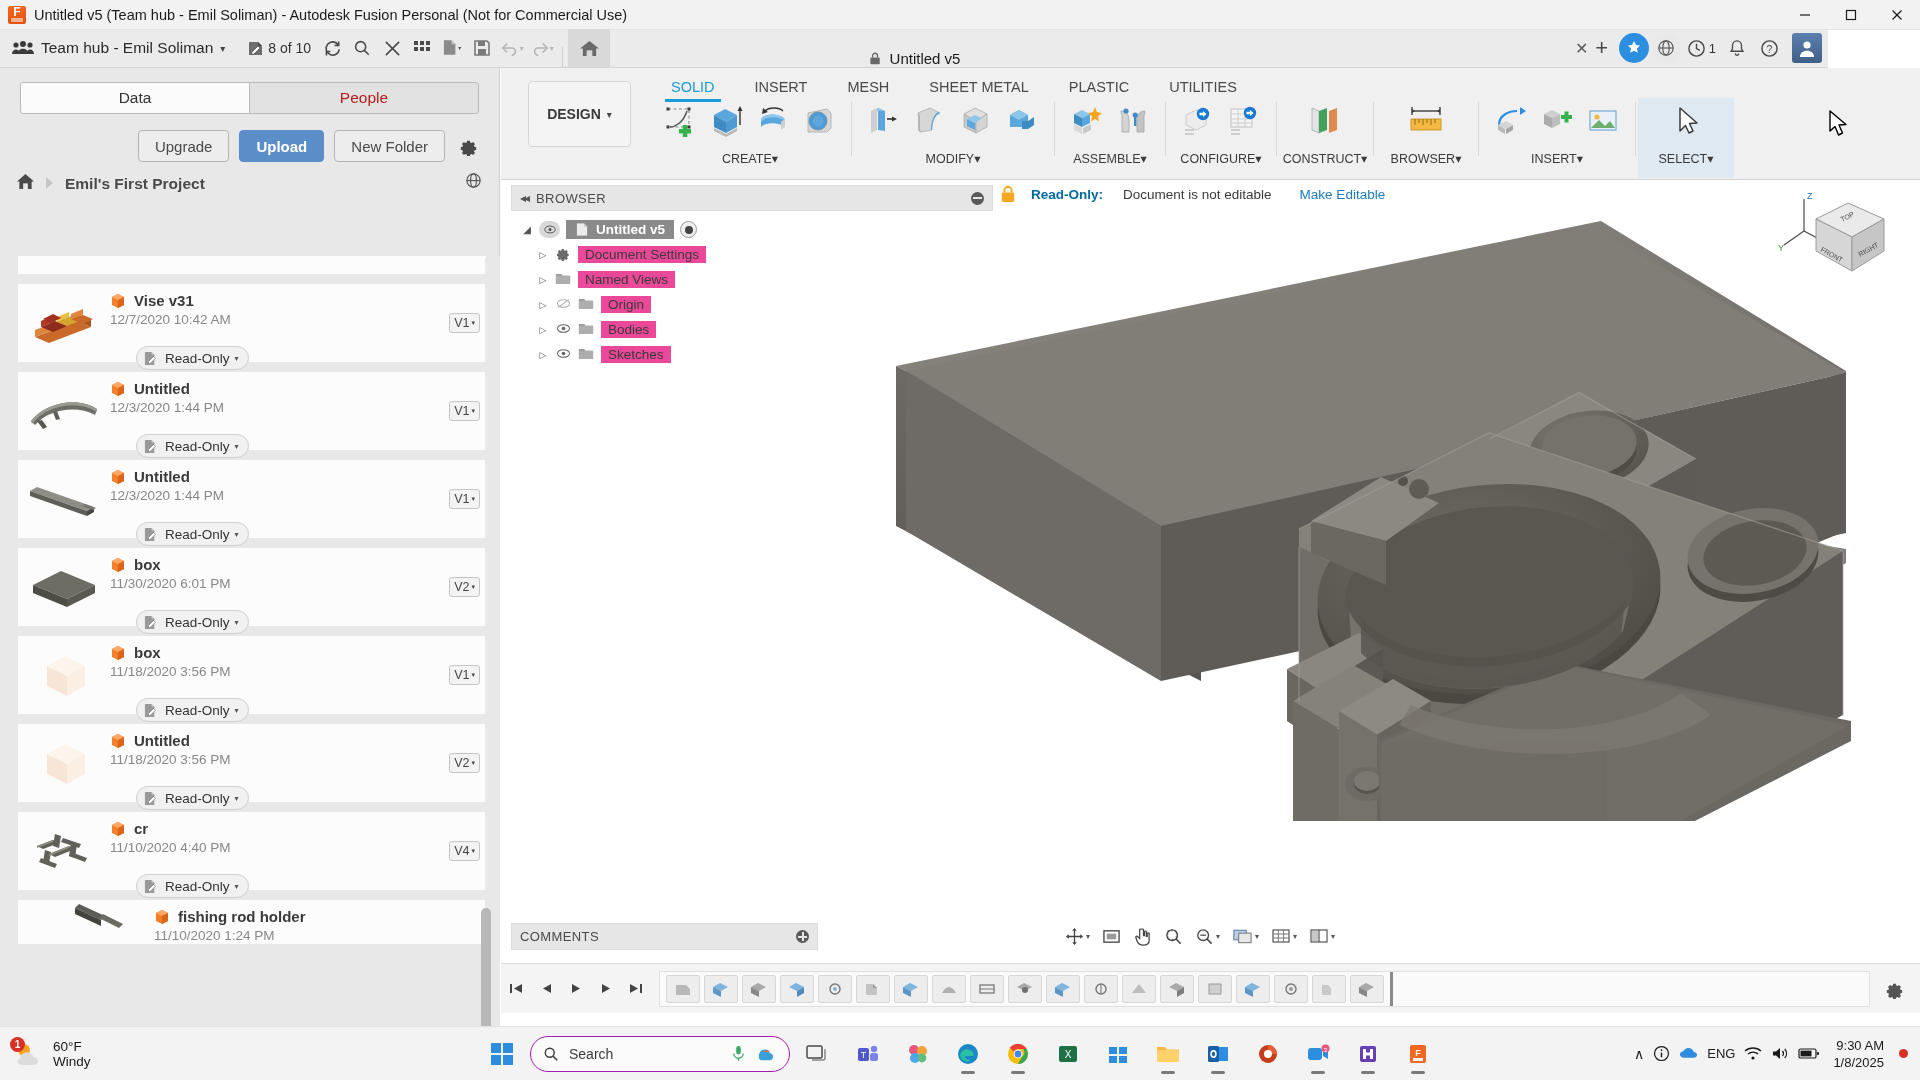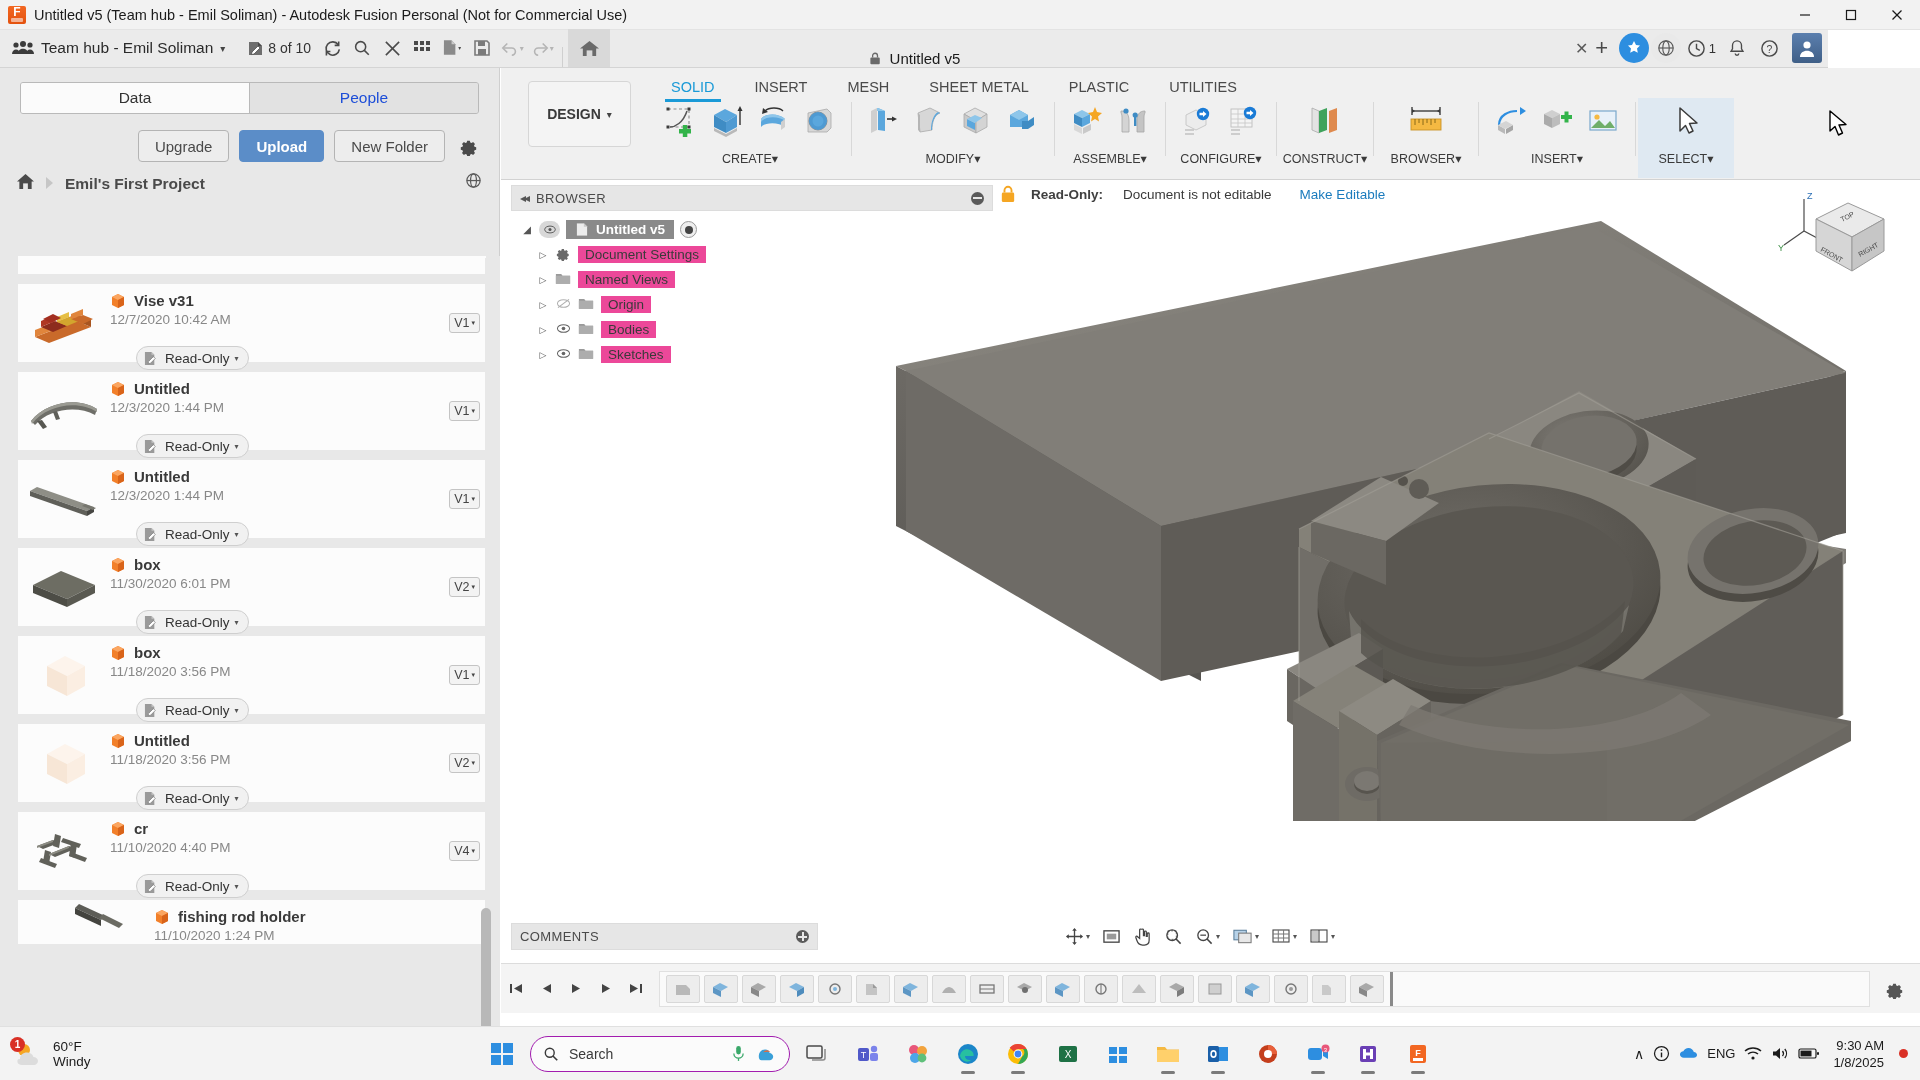--- a/index.html
+++ b/index.html
@@ -90,21 +90,21 @@
     position: absolute; top: 68px; left: 0; width: 500px; height: 962px;
     background: #e8e8e8; border-right: 1px solid #cfcfcf;
   }
   .dp-tabs {
     display: flex; margin: 14px 20px 0 20px; height: 32px;
     border: 1px solid #b9b9b9; border-radius: 3px; overflow: hidden;
     background: #e0e0e0;
   }
   .dp-tab {
     flex: 1; display: flex; align-items: center; justify-content: center;
-    font-size: 15.5px; color: #1d4ed8; cursor: pointer; background: #e2e2e2;
+    font-size: 15.5px; color: #b91c1c; cursor: pointer; background: #e2e2e2;
   }
   .dp-tab.active { background: #fbfbfb; color: #333; }
   .dp-tab + .dp-tab { border-left: 1px solid #b9b9b9; }
 
   .dp-actions {
     display: flex; align-items: center; justify-content: flex-end;
     gap: 10px; padding: 14px 16px 0 0; height: 50px;
   }
   .btn {
     height: 32px; padding: 0 16px; border-radius: 4px; font-size: 15px;
@@ -264,21 +264,21 @@
     background: #ffffff; overflow: hidden;
   }
   .readonly-bar {
     position: absolute; left: 496px; top: 0px; display: flex;
     align-items: center; gap: 12px; height: 26px; z-index: 5;
   }
   .lockbox {
     width: 22px; height: 22px; display: flex; align-items: center;
     justify-content: center;
   }
-  .ro-label { font-size: 13.5px; font-weight: bold; color: #404040; }
+  .ro-label { font-size: 13.5px; font-weight: bold; color: #0369a1; }
   .ro-msg { font-size: 13.5px; color: #3a3a3a; margin-left: 8px; }
   .ro-link {
     font-size: 13.5px; color: #1a7bbd; cursor: pointer; margin-left: 16px;
   }
   .viewcube {
     position: absolute; right: 24px; top: 8px; width: 120px; height: 110px;
   }
 
   
   .comments {

